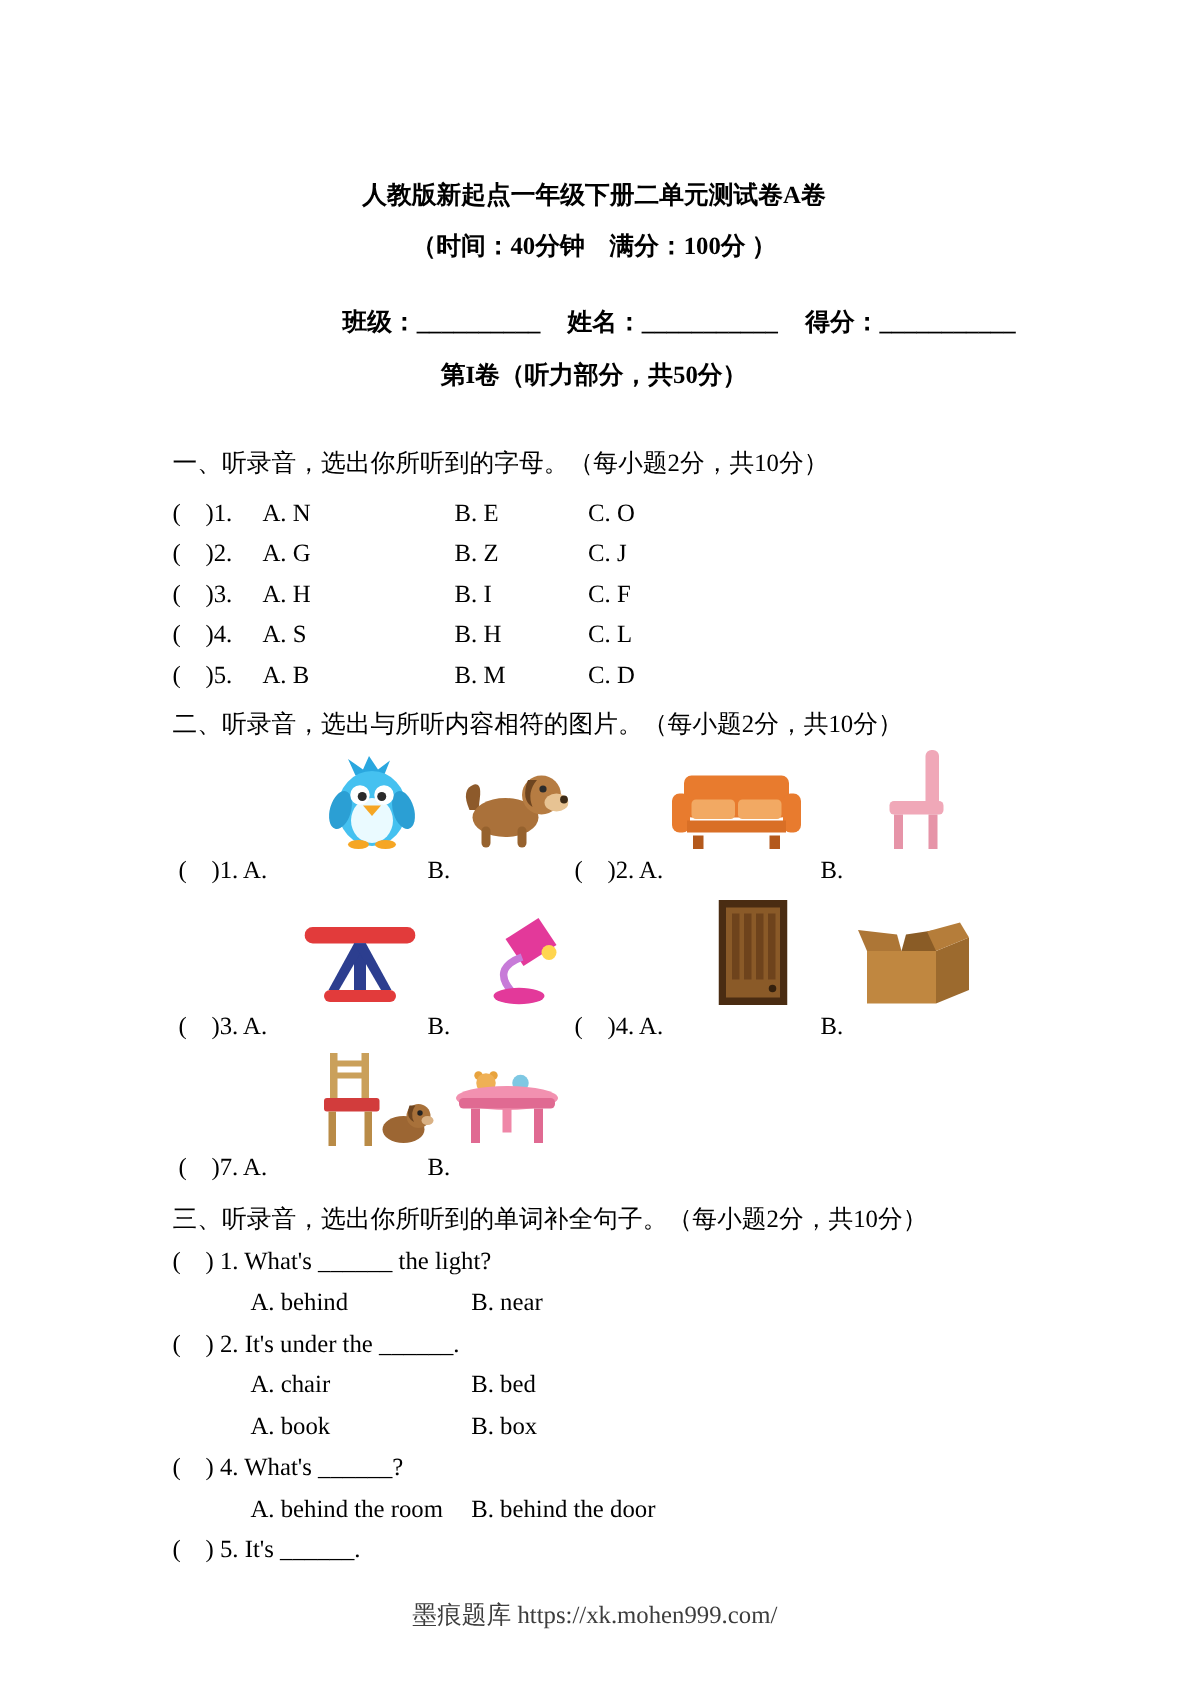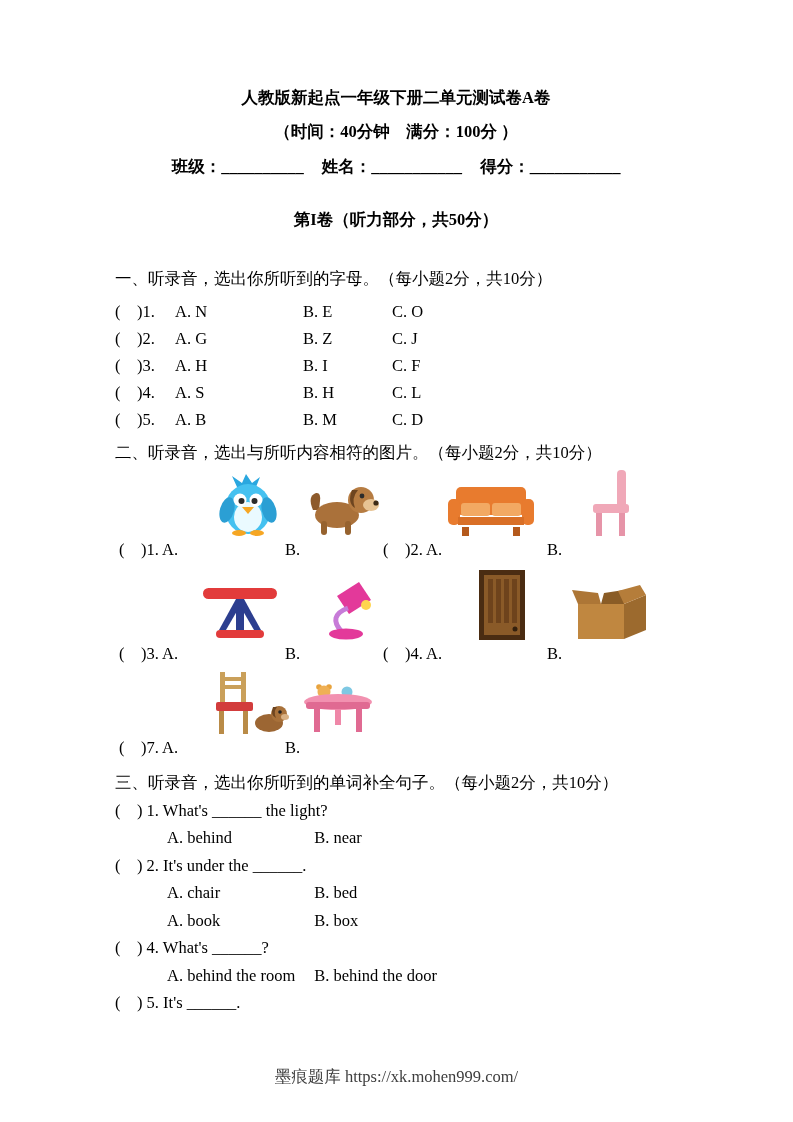--- a/index.html
+++ b/index.html
@@ -1,25 +1,25 @@
 <!DOCTYPE html>
 <html><head>
 <meta charset="utf-8">
 <style>
   html,body { margin:0; padding:0; background:#ffffff; }
   .page {
     position:relative; width:793px; height:1122px; background:#fff;
     font-family:"Liberation Serif","DejaVu Serif",serif; color:#000; overflow:hidden;
   }
   .content { position:absolute; left:115px; top:0; width:562px; font-size:16.5px; line-height:27px; }
-  .title    { padding-top:84px; text-align:center; font-weight:bold; }
+  .title    { padding-top:116px; text-align:center; font-weight:bold; }
   .subtitle { margin-top:7px;  text-align:center; font-weight:bold; }
-  .info-line{ margin-top:8px;  text-align:center; font-weight:bold; white-space:nowrap; }
+  .info-line{ margin-top:24px;  text-align:right; font-weight:bold; white-space:nowrap; }
   .info-line .gap { margin-left:14px; }
-  .part-title { margin-top:26px; text-align:center; font-weight:bold; }
+  .part-title { margin-top:8px; text-align:center; font-weight:bold; }
   .sec-title { margin-top:32px; }
   .sec-title.tight { margin-top:6px; }
   .letter-rows { margin-top:6px; }
   .letter-row { display:flex; }
   .letter-row .c0 { width:60px; }
   .letter-row .c1 { width:88px; }
   .letter-row .c2 { width:89px;margin-left:40px; }
   .pic-row { position:relative; }
   .pic-row svg { position:absolute; bottom:0; }
   .r1 { height:66px; margin-top:4px; }

